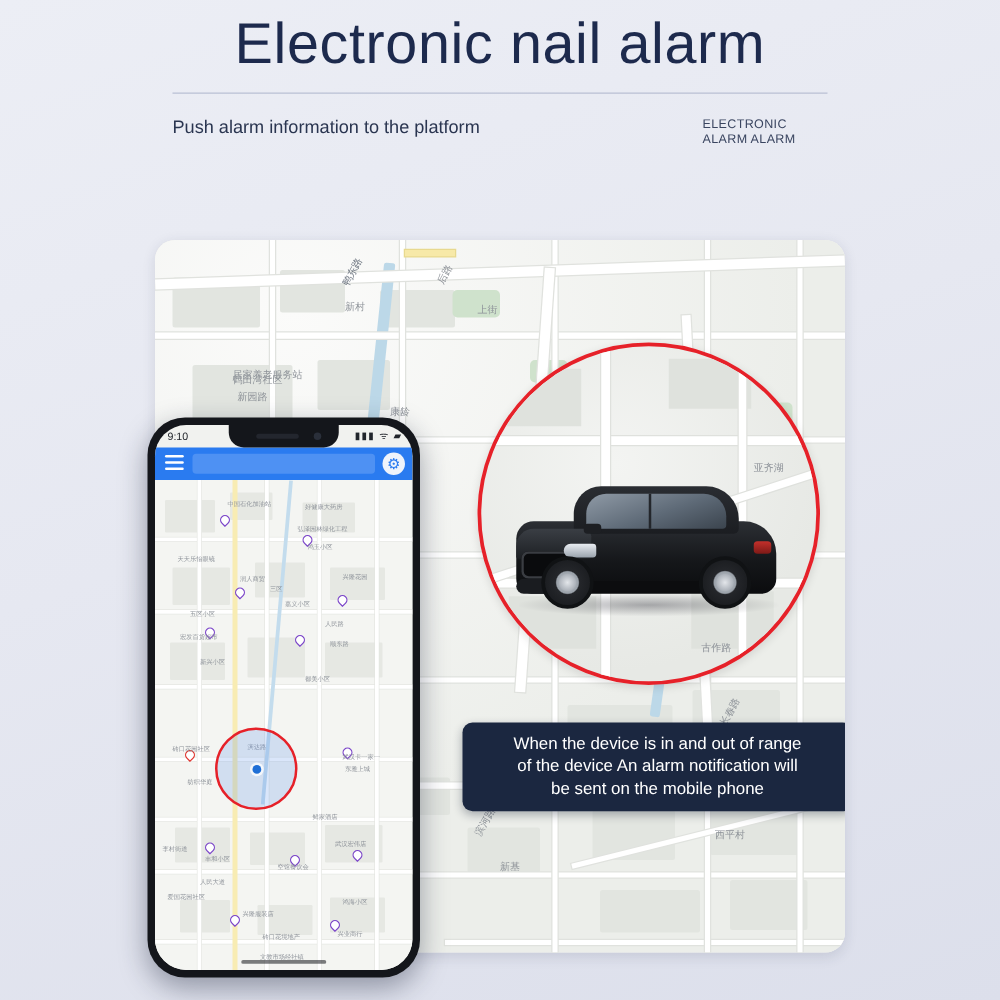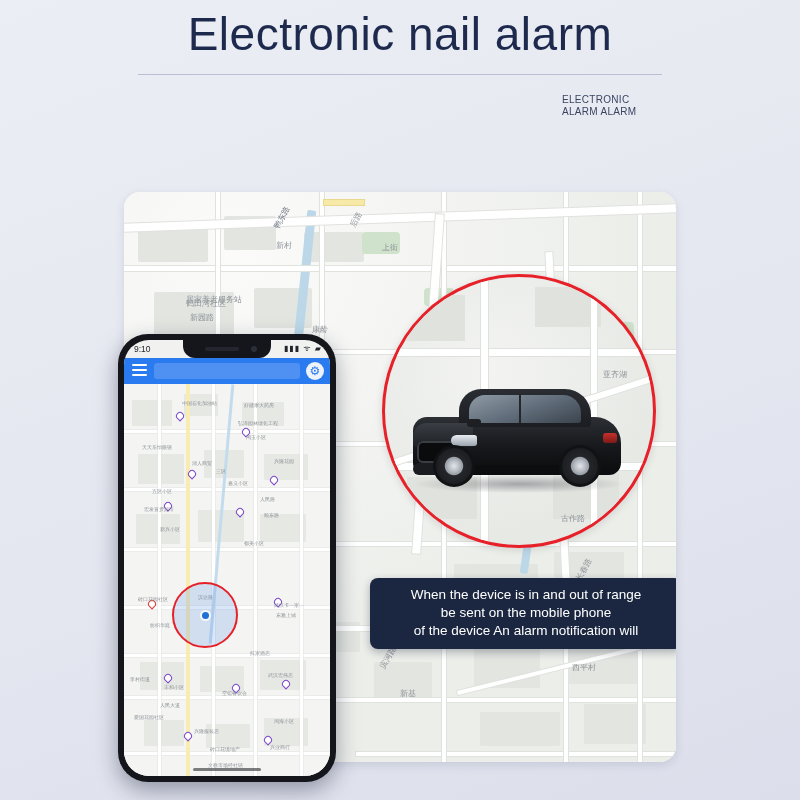--- a/index.html
+++ b/index.html
@@ -486,20 +486,21 @@
     z-index: 7;
   }
 </style>
 </head>
 <body>
 
 <div class="page-title">Electronic nail alarm</div>
 <div class="title-rule"></div>
 
 <div class="desc">
+  <div>Push alarm information to the platform</div>
 </div>
 
 <div class="desc-side">
   <div>ELECTRONIC</div>
   <div>ALARM ALARM</div>
 </div>
 
 <div class="map-panel">
   <div class="map-bg"></div>
 
@@ -595,22 +596,22 @@
         <div class="wheel-hub"></div>
       </div>
       <div class="wheel rear">
         <div class="wheel-hub"></div>
       </div>
     </div>
   </div>
 
   <div class="notice">
     <div>When the device is in and out of range</div>
+    <div>of the device An alarm notification will</div>
     <div>be sent on the mobile phone</div>
-    <div>of the device An alarm notification will</div>
   </div>
 </div>
 
 <div class="phone">
   <div class="phone-screen">
 
     <div class="notch">
       <div class="spk"></div>
       <div class="cam"></div>
     </div>

